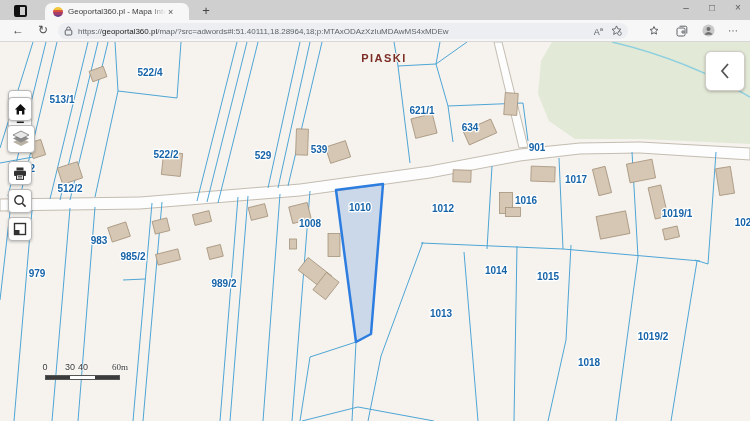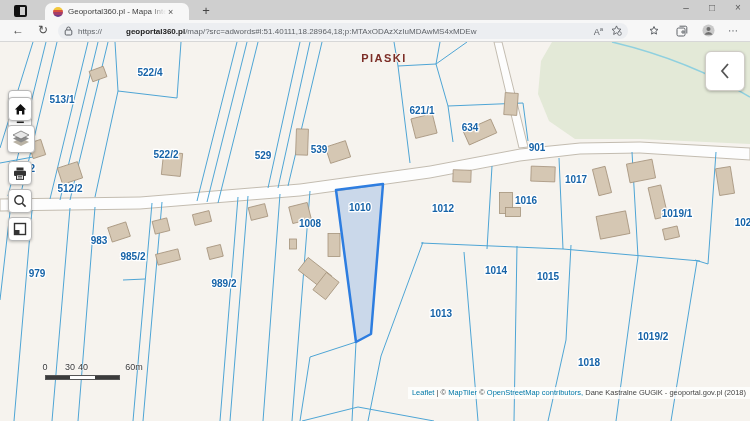--- a/index.html
+++ b/index.html
@@ -25,21 +25,21 @@
     color:#444; text-align:center; line-height:16px; cursor:pointer; }
   #win-controls { position:absolute; right:6px; top:2px; display:flex; gap:14px; color:#5a5a5a; font-size:10px; }
   #win-controls span { width:12px; text-align:center; cursor:pointer; }
 
   #navbar { position:absolute; left:0; top:20px; width:750px; height:22px; background:#f7f7f7;
     border-bottom:1px solid #d7d7d7; }
   .nav-ico { position:absolute; top:3px; font-size:12px; color:#4a4a4a; cursor:pointer; }
   #addressbar { position:absolute; left:58px; top:3px; width:570px; height:16px; background:#eceef1;
     border-radius:8px; display:flex; align-items:center; padding:0 6px; }
   #url-text { font-size:8px; color:#5f6368; white-space:nowrap; overflow:hidden; flex:1 1 auto; }
-  #url-text b { color:#1b1b1b; font-weight:bold;margin-left:24px; }
+  #url-text b { color:#1b1b1b; font-weight:normal; }
   .pill-ico { flex:0 0 auto; font-size:9px; color:#5f6368; margin-left:8px; cursor:pointer; }
   #read-aloud sup { font-size:6px; }
   .bar-ico { position:absolute; top:5px; color:#5f6368; font-size:10px; cursor:pointer; }
 
   
   #map { position:absolute; left:0; top:42px; width:750px; height:379px; background:#f6f3ee; cursor:grab; }
   #map-svg { position:absolute; left:0; top:0; }
 
   .lf-btn { position:absolute; background:#fff; border:1px solid #b9b9b9; border-radius:4px;
     box-shadow:0 1px 3px rgba(0,0,0,.25); display:flex; align-items:center; justify-content:center;
@@ -290,24 +290,23 @@
       <svg width="14" height="18" viewBox="0 0 14 18">
         <polyline points="10,2 4,9 10,16" fill="none" stroke="#555" stroke-width="1.8"></polyline>
       </svg>
     </div>
 
     <div id="scalebar">
       <div id="scale-ticks">
           <span class="scale-tick" style="left: 45px;">0</span>
           <span class="scale-tick" style="left: 70px;">30</span>
           <span class="scale-tick" style="left: 83px;">40</span>
-          <span class="scale-tick" style="left: 134px;">60m</span>
+          <span class="scale-tick" style="left: 120px; font-family: Liberation Serif, serif;">60m</span>
         </div>
       <div id="scale-strip">
           <i></i>
           <i></i>
           <i></i>
         </div>
     </div>
 
-    <div id="attribution"><span class="lnk">Leaflet</span><span> | © </span><span class="lnk">MapTiler</span><span> © </span><span class="lnk">OpenStreetMap contributors,</span><span> Dane Kastralne GUGiK - geoportal.gov.pl (2018)</span></div>
   </div>
 </div>
 
 </body></html>

